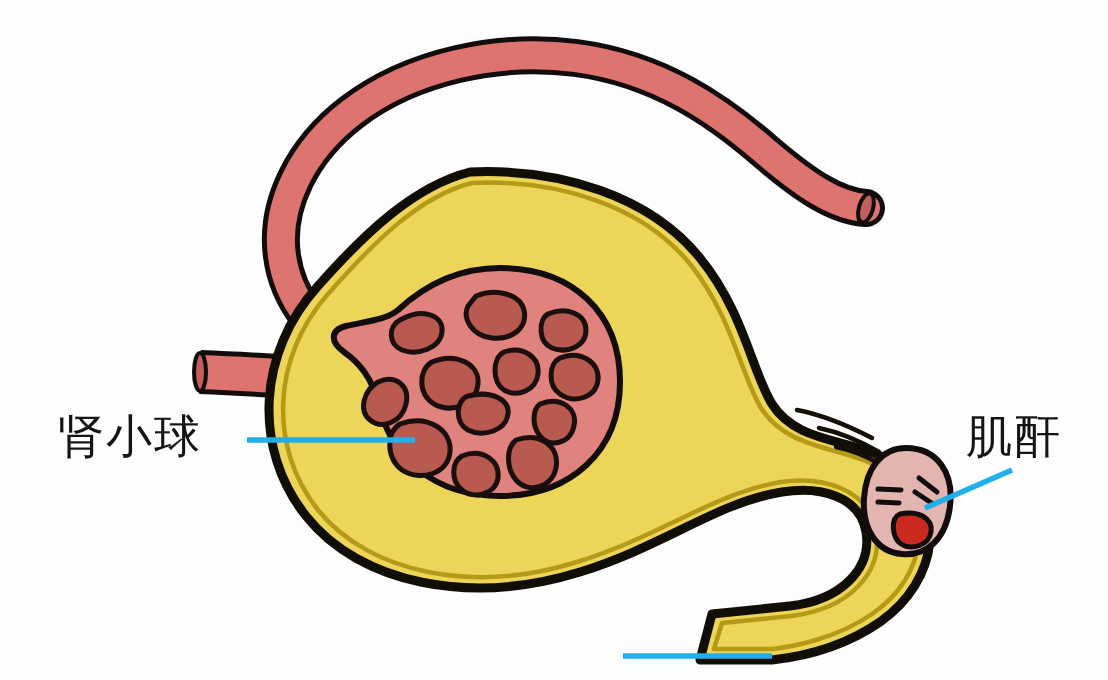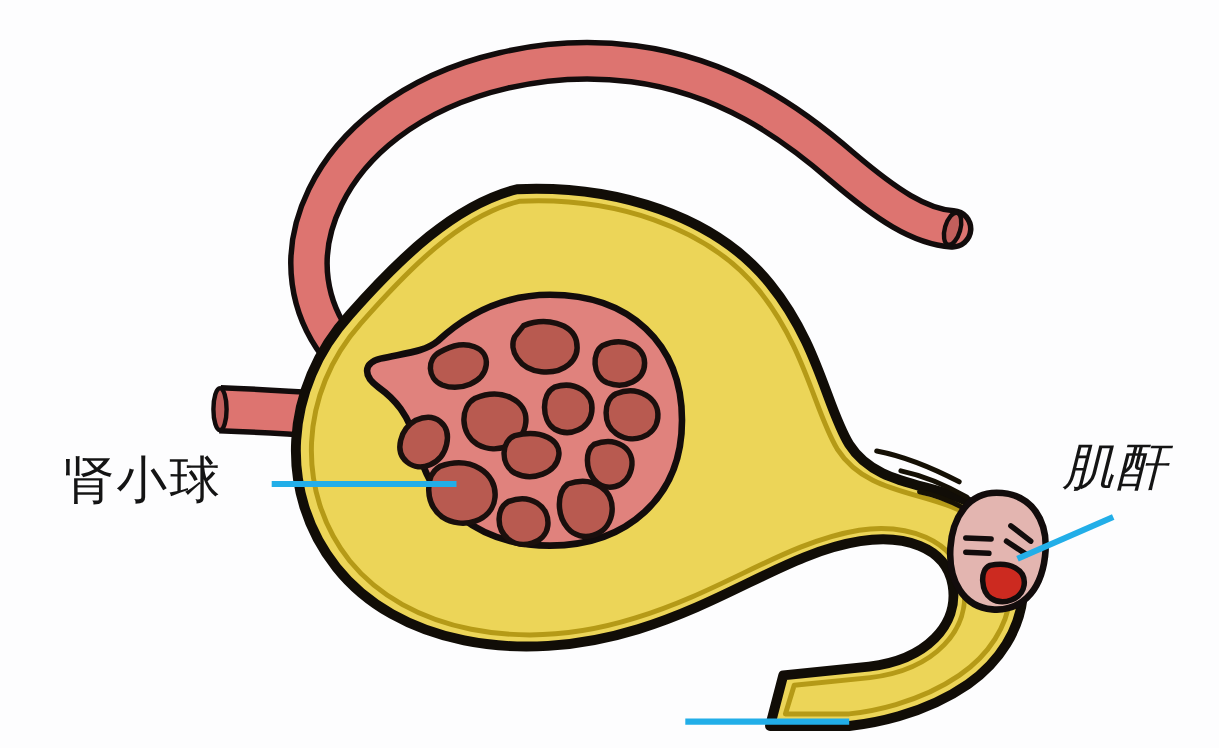--- a/index.html
+++ b/index.html
@@ -32,21 +32,21 @@
     font-family: "Liberation Sans", sans-serif;
     font-size: 46px;
     font-weight: 500;
     color: #141414;
     letter-spacing: 2px;
     white-space: nowrap;
     line-height: 1;
     user-select: none;
   }
   #label-glomerulus { left: 58px;  top: 413px; }
-  #label-creatinine { left: 966px; top: 401px; font-style: italic; }
+  #label-creatinine { left: 966px; top: 413px; }
   #label-tubule     { left: 458px; top: 622px; }
 </style>
 </head>
 <body>
 
 <div id="stage">
 
   <svg id="diagram-svg" viewBox="0 0 1108 680">
 
     <g>

